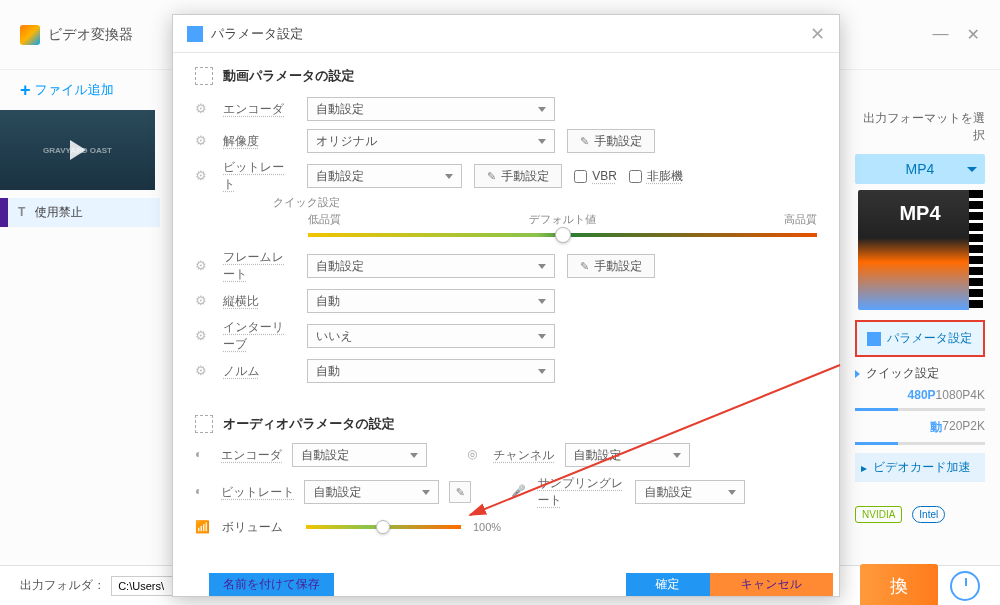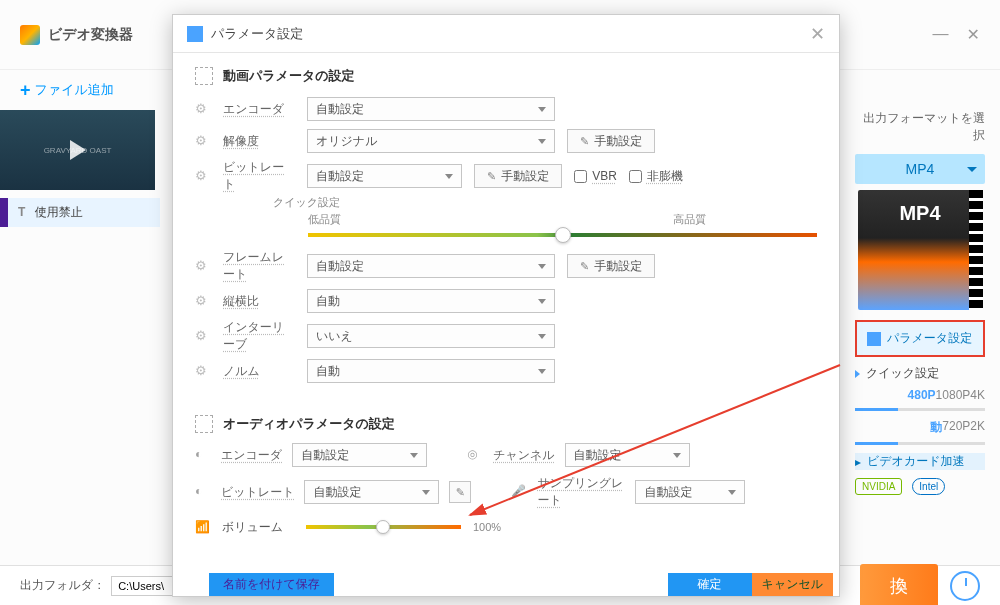--- a/index.html
+++ b/index.html
@@ -1,32 +1,32 @@
 <!DOCTYPE html>
 <html><head>
 <meta charset="utf-8">
 <style>
 * { box-sizing: border-box; margin: 0; padding: 0; font-family: "Segoe UI", "Meiryo", sans-serif; }
 body { width: 1000px; height: 605px; background: #f5f5f5; position: relative; overflow: hidden; }
 
 
 .bg-window { position: absolute; inset: 0; background: #fcfcfc; }
 .bg-header { height: 70px; display: flex; align-items: center; padding: 0 20px; border-bottom: 1px solid #eee; justify-content: space-between; }
-.bg-logo { display: flex; align-items: center; gap: 8px; font-size: 14px; color: #555; font-weight: bold; }
+.bg-logo { display: flex; align-items: center; gap: 8px; font-size: 14px; color: #555; }
 .bg-logo-icon { width: 20px; height: 20px; background: linear-gradient(135deg, #ff7b00, #ffb400, #00a2ff); border-radius: 3px; position: relative; }
 .bg-winbtns { display: flex; gap: 18px; color: #999; font-size: 16px; }
 .bg-winbtns span { cursor: pointer; }
 
 .bg-toolbar { height: 40px; display: flex; align-items: center; padding: 0 20px; }
 .add-file { color: #0099ff; font-size: 13px; cursor: pointer; display: flex; align-items: center; gap: 4px; }
 .add-file::before { content: "+"; font-size: 18px; font-weight: bold; }
 
 .bg-main { display: flex; height: calc(100% - 150px); }
 .bg-left { width: 160px; padding: 0; }
-.thumb { width: 155px; height: 80px; background: linear-gradient(180deg, #2a4a5a 0%, #1a3242 100%); position: relative; margin-bottom: 8px; }
+.thumb { width: 155px; height: 80px; background: linear-gradient(180deg, #2a4a5a 0%, #1a3242 100%); position: relative; margin-bottom: 8px; font-weight: bold; }
 .thumb::after { content: ""; position: absolute; top: 50%; left: 50%; transform: translate(-50%,-50%); width: 0; height: 0; border-left: 16px solid rgba(255,255,255,0.85); border-top: 10px solid transparent; border-bottom: 10px solid transparent; }
 .thumb-text { position: absolute; top: 50%; left: 50%; transform: translate(-50%,-50%); color: rgba(255,255,255,0.5); font-size: 8px; white-space: nowrap; }
 .ban-row { background: #e8f4ff; border-left: 8px solid #4c1d95; padding: 6px 10px; font-size: 12px; color: #444; }
 .ban-row::before { content: "T"; margin-right: 6px; font-weight: bold; color: #888; }
 
 .bg-right { margin-left: auto; width: 160px; padding: 0 15px 10px; font-size: 12px; color: #444; }
 .out-fmt-label { text-align: right; margin-bottom: 10px; color: #666; }
 .mp4-big { background: #b6e6ff; height: 30px; display: flex; align-items: center; justify-content: center; font-size: 14px; color: #0277bd; position: relative; margin-bottom: 6px; border-radius: 2px; }
 .mp4-big::after { content: ""; border-left: 5px solid transparent; border-right: 5px solid transparent; border-top: 5px solid #0277bd; position: absolute; right: 8px; top: 13px; }
 .mp4-art { width: 125px; height: 120px; background: linear-gradient(180deg, #333 0%, #222 40%, #ff6b00 60%, #5ba3ff 100%); position: relative; margin: 0 auto 10px; border-radius: 2px; }
@@ -34,21 +34,21 @@
 .mp4-film { position: absolute; right: 0; top: 0; bottom: 0; width: 14px; background: repeating-linear-gradient(180deg, #000 0 8px, #fff 8px 11px); }
 
 .param-btn-red { border: 2px solid #e63e2e; padding: 8px 10px; display: flex; align-items: center; gap: 6px; color: #0277bd; cursor: pointer; margin-bottom: 6px; background: #e7f5ff; }
 .param-btn-red::before { content: ""; width: 14px; height: 14px; background: #4aa3ff; display: inline-block; }
 
 .quick-set { display: flex; align-items: center; gap: 6px; color: #444; margin: 8px 0 6px; }
 .quick-set::before { content: ""; border-left: 5px solid #4aa3ff; border-top: 4px solid transparent; border-bottom: 4px solid transparent; }
 .res-row { display: flex; justify-content: flex-end; font-size: 12px; color: #888; margin: 4px 0 6px; }
 .res-active { color: #4aa3ff; font-weight: 600; }
 .res-line { height: 3px; background: linear-gradient(90deg, #4aa3ff 33%, #ddd 33%); margin-bottom: 8px; }
-.gpu-row { background: #e3f2fd; padding: 0; color: #0277bd; cursor: pointer; margin-bottom: 8px; display: flex; align-items: center; gap: 6px; }
+.gpu-row { background: #e3f2fd; padding: 6px; color: #0277bd; cursor: pointer; margin-bottom: 24px; display: flex; align-items: center; gap: 6px; }
 .gpu-row::before { content: "▸"; }
 .brands { display: flex; gap: 10px; align-items: center; font-size: 10px; }
 .nvidia { color: #76b900; border: 1px solid #76b900; padding: 2px 6px; border-radius: 3px; }
 .intel { color: #0071c5; border: 1px solid #0071c5; padding: 2px 6px; border-radius: 10px; }
 
 .bg-footer { position: absolute; bottom: 0; left: 0; right: 0; height: 40px; border-top: 1px solid #e0e0e0; display: flex; align-items: center; padding: 0 20px; font-size: 12px; color: #555; background: #fff; }
 .bg-footer input { border: 1px solid #ccc; padding: 3px 6px; font-size: 11px; width: 120px; margin-left: 6px; }
 .convert-btn { background: linear-gradient(90deg, #ff9a3c, #ff7b1a); color: #fff; padding: 10px 30px; margin-left: auto; border-radius: 3px; font-size: 18px; cursor: pointer; }
 .clock-btn { width: 30px; height: 30px; border: 2px solid #4aa3ff; border-radius: 50%; margin-left: 12px; position: relative; cursor: pointer; }
 .clock-btn::after { content: ""; position: absolute; width: 2px; height: 8px; background: #4aa3ff; top: 5px; left: 13px; }
@@ -94,21 +94,21 @@
 .dual .half { display: flex; align-items: center; gap: 10px; font-size: 12px; color: #555; }
 .half .ric { width: 16px; height: 16px; opacity: 0.55; }
 .half .lbl { text-decoration: underline dotted #bbb; text-underline-offset: 3px; color: #666; }
 .sel.audio { flex: 0 0 125px; }
 .pencil { width: 22px; height: 22px; border: 1px solid #c5c5c5; display: flex; align-items: center; justify-content: center; font-size: 11px; color: #888; cursor: pointer; background: #fafafa; }
 
 .modal-footer { position: absolute; bottom: 0; left: 36px; right: 6px; display: flex; align-items: center; gap: 0; font-size: 12px; }
 .mf-save { background: #2196f3; color: #4c1d95; padding: 3px 14px; cursor: pointer; }
 .mf-spacer { flex: 1; }
 .mf-ok { background: #2196f3; color: #fff; padding: 3px 30px; cursor: pointer; }
-.mf-cancel { background: #ff8a33; color: #14532d; padding: 3px 10px; cursor: pointer; }
+.mf-cancel { background: #ff8a33; color: #4c1d95; padding: 3px 31px; cursor: pointer; }
 
 .arrow-svg { position: absolute; left: 460px; top: 355px; width: 390px; height: 170px; pointer-events: none; z-index: 50; }
 </style>
 </head>
 <body>
 
 <div class="bg-window">
   <div class="bg-header">
     <div class="bg-logo">
       <div class="bg-logo-icon"></div>
@@ -225,20 +225,21 @@
     <label class="chk">
         <input type="checkbox" style="">
         <span>非膨機</span>
       </label>
   </div>
 
   <div class="quality-block">
     <div class="quick-label">クイック設定</div>
     <div class="quality-labels">
       <span>低品質</span>
+      <span>デフォルト値</span>
       <span>高品質</span>
     </div>
     <div class="quality-slider">
         <div class="knob"></div>
       </div>
   </div>
 
   <div class="row">
     <span class="ric"></span>
     <span class="lbl">フレームレート</span>

